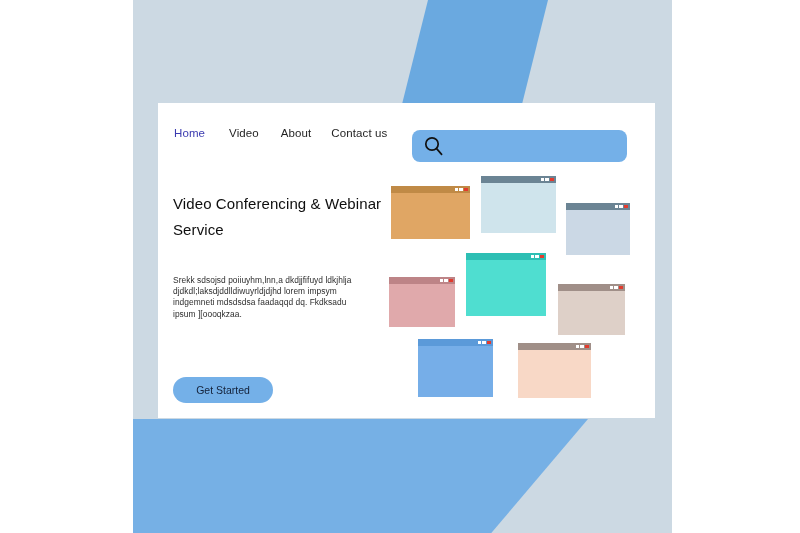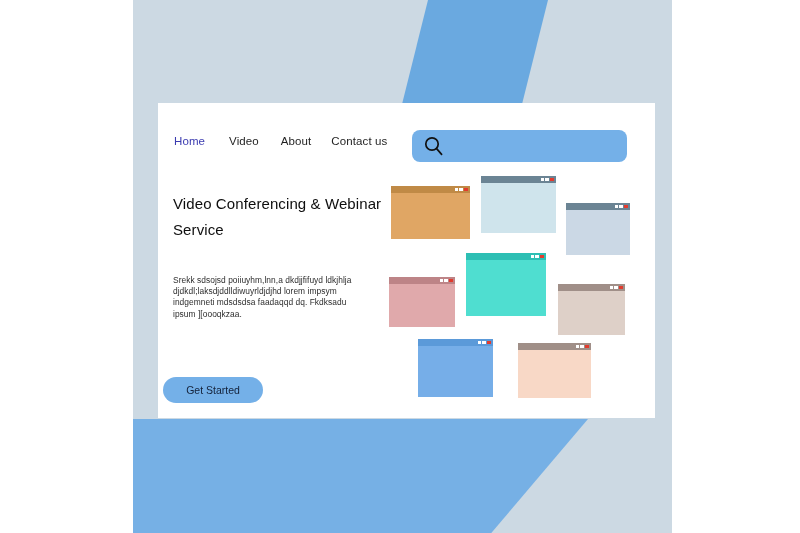--- a/index.html
+++ b/index.html
@@ -79,21 +79,21 @@
     top: 24px;
     display: flex;
     align-items: baseline;
   }
   .nav-link {
     font-size: 11.5px;
     color: #1f1f1f;
     letter-spacing: 0.1px;
     white-space: nowrap;
   }
-  .nav-link.active { color: #3b3bb0; margin-top: 8px; }
+  .nav-link.active { color: #3b3bb0; }
   .nav-gap-1 { width: 24px; }
   .nav-gap-2 { width: 22px; }
   .nav-gap-3 { width: 20px; }
 
   
   .searchbar {
     position: absolute;
     left: 254px;
     top: 27px;
     width: 215px;
@@ -143,21 +143,21 @@
     width: 196px;
     margin: 0;
     font-size: 8.4px;
     line-height: 11.2px;
     color: #2d2d2d;
     letter-spacing: 0.05px;
   }
 
   .cta {
     position: absolute;
-    left: 5px;
+    left: 15px;
     top: 274px;
     width: 100px;
     height: 26px;
     border: none;
     border-radius: 13px;
     background: #74b0e8;
     color: #14223a;
     font-family: "Liberation Sans", sans-serif;
     font-size: 10.5px;
     cursor: pointer;

